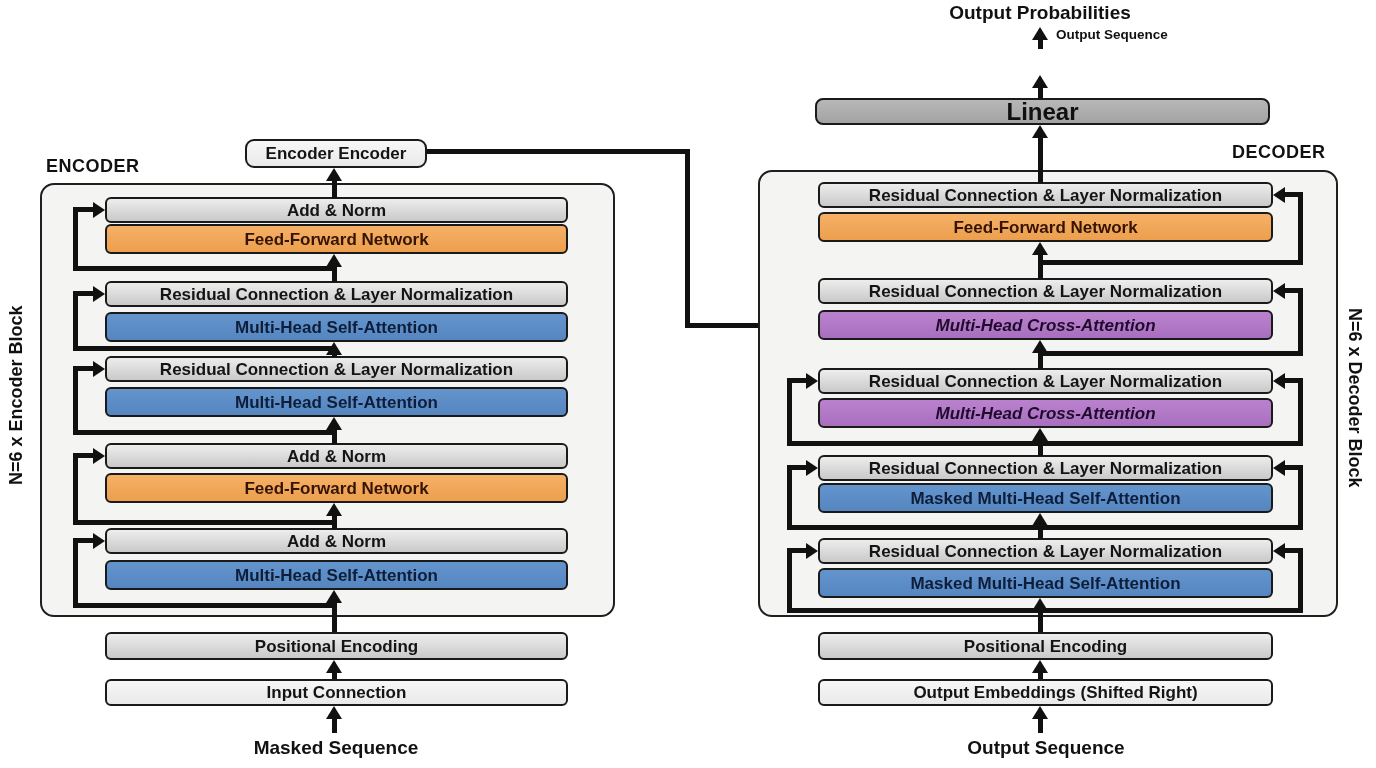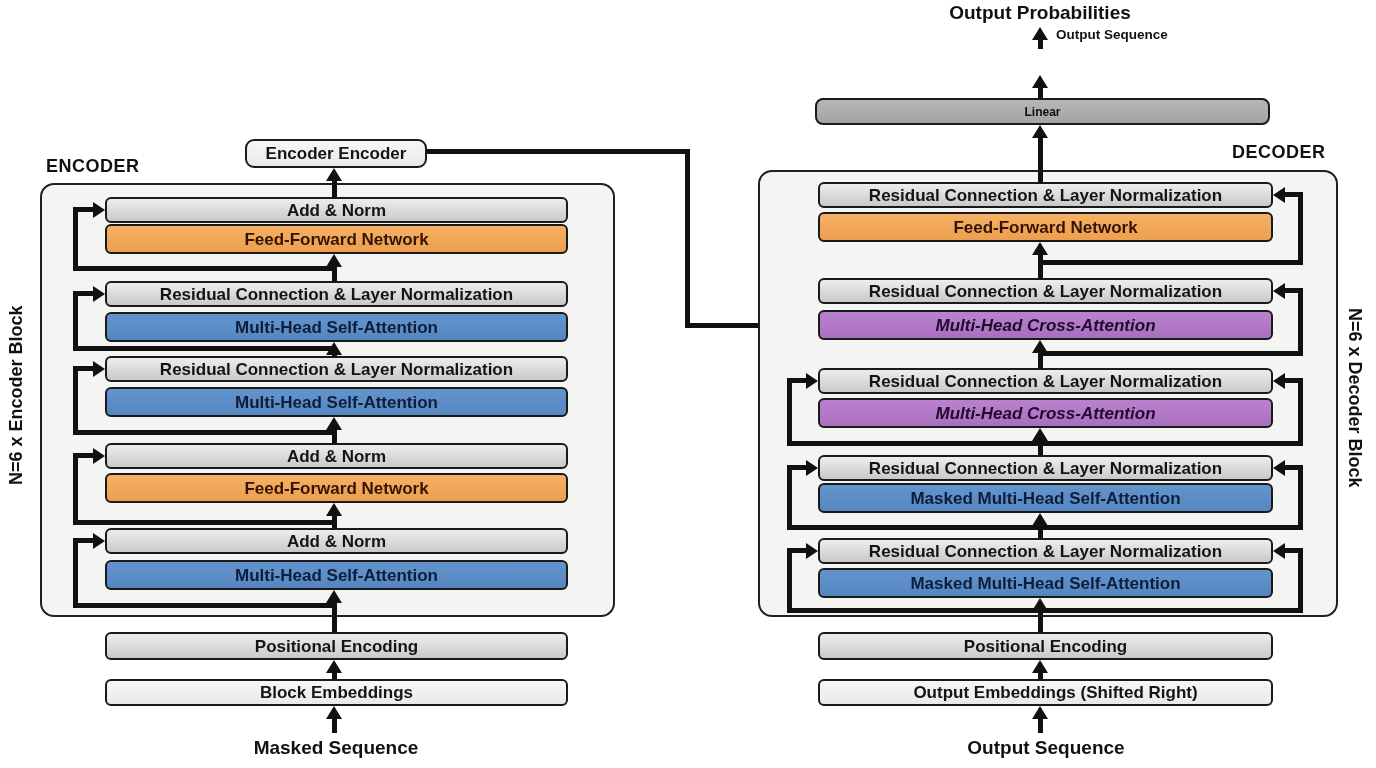--- a/index.html
+++ b/index.html
@@ -97,34 +97,34 @@
   <div class="vline" style="left:332px;top:516px;height:13px;"></div>
   <div class="arr-up" style="left:326px;top:503px;"></div>
   <div class="vline" style="left:332px;top:603px;height:30px;"></div>
   <div class="arr-up" style="left:326px;top:590px;"></div>
   <div class="vline" style="left:332px;top:673px;height:7px;"></div>
   <div class="arr-up" style="left:326px;top:660px;"></div>
   <div class="vline" style="left:332px;top:719px;height:14px;"></div>
   <div class="arr-up" style="left:326px;top:706px;"></div>
 
   <div class="box gray" style="left:105px;top:632px;width:463px;height:28px;">Positional Encoding</div>
-  <div class="box light" style="left:105px;top:679px;width:463px;height:27px;">Block Embeddings</div>
+  <div class="box light" style="left:105px;top:679px;width:463px;height:27px;">Input Connection</div>
   <div class="caption" style="left:236px;top:737px;width:200px;">Masked Sequence</div>
 
   <div class="hline" style="left:427px;top:149px;width:261px;"></div>
   <div class="vline" style="left:685px;top:149px;height:179px;"></div>
   <div class="hline" style="left:685px;top:323px;width:121px;"></div>
   <div class="arr-right" style="left:806px;top:317px;"></div>
 
   <div class="caption" style="left:940px;top:2px;width:200px;">Output Probabilities</div>
   <div class="note" style="left:1056px;top:27px;">Output Sequence</div>
   <div class="section-label" style="left:1232px;top:142px;">DECODER</div>
   <div class="side-label side-right" style="left:1344px;top:283px;height:230px;">N=6 x Decoder Block</div>
 
-  <div class="box linear" style="left:815px;top:98px;width:455px;height:27px;border-radius:8px;font-size:12px;">Linear</div>
+  <div class="box linear" style="left:815px;top:98px;width:455px;height:27px;border-radius:8px;font-size:24px;">Linear</div>
 
   <div class="container" style="left:758px;top:170px;width:580px;height:447px;"></div>
 
   <div class="box gray" style="left:818px;top:182px;width:455px;height:26px;">Residual Connection &amp; Layer Normalization</div>
   <div class="box ffn" style="left:818px;top:212px;width:455px;height:30px;">Feed-Forward Network</div>
 
   <div class="box gray" style="left:818px;top:278px;width:455px;height:26px;">Residual Connection &amp; Layer Normalization</div>
   <div class="box cross" style="left:818px;top:310px;width:455px;height:30px;">Multi-Head Cross-Attention</div>
 
   <div class="box gray" style="left:818px;top:368px;width:455px;height:26px;">Residual Connection &amp; Layer Normalization</div>

